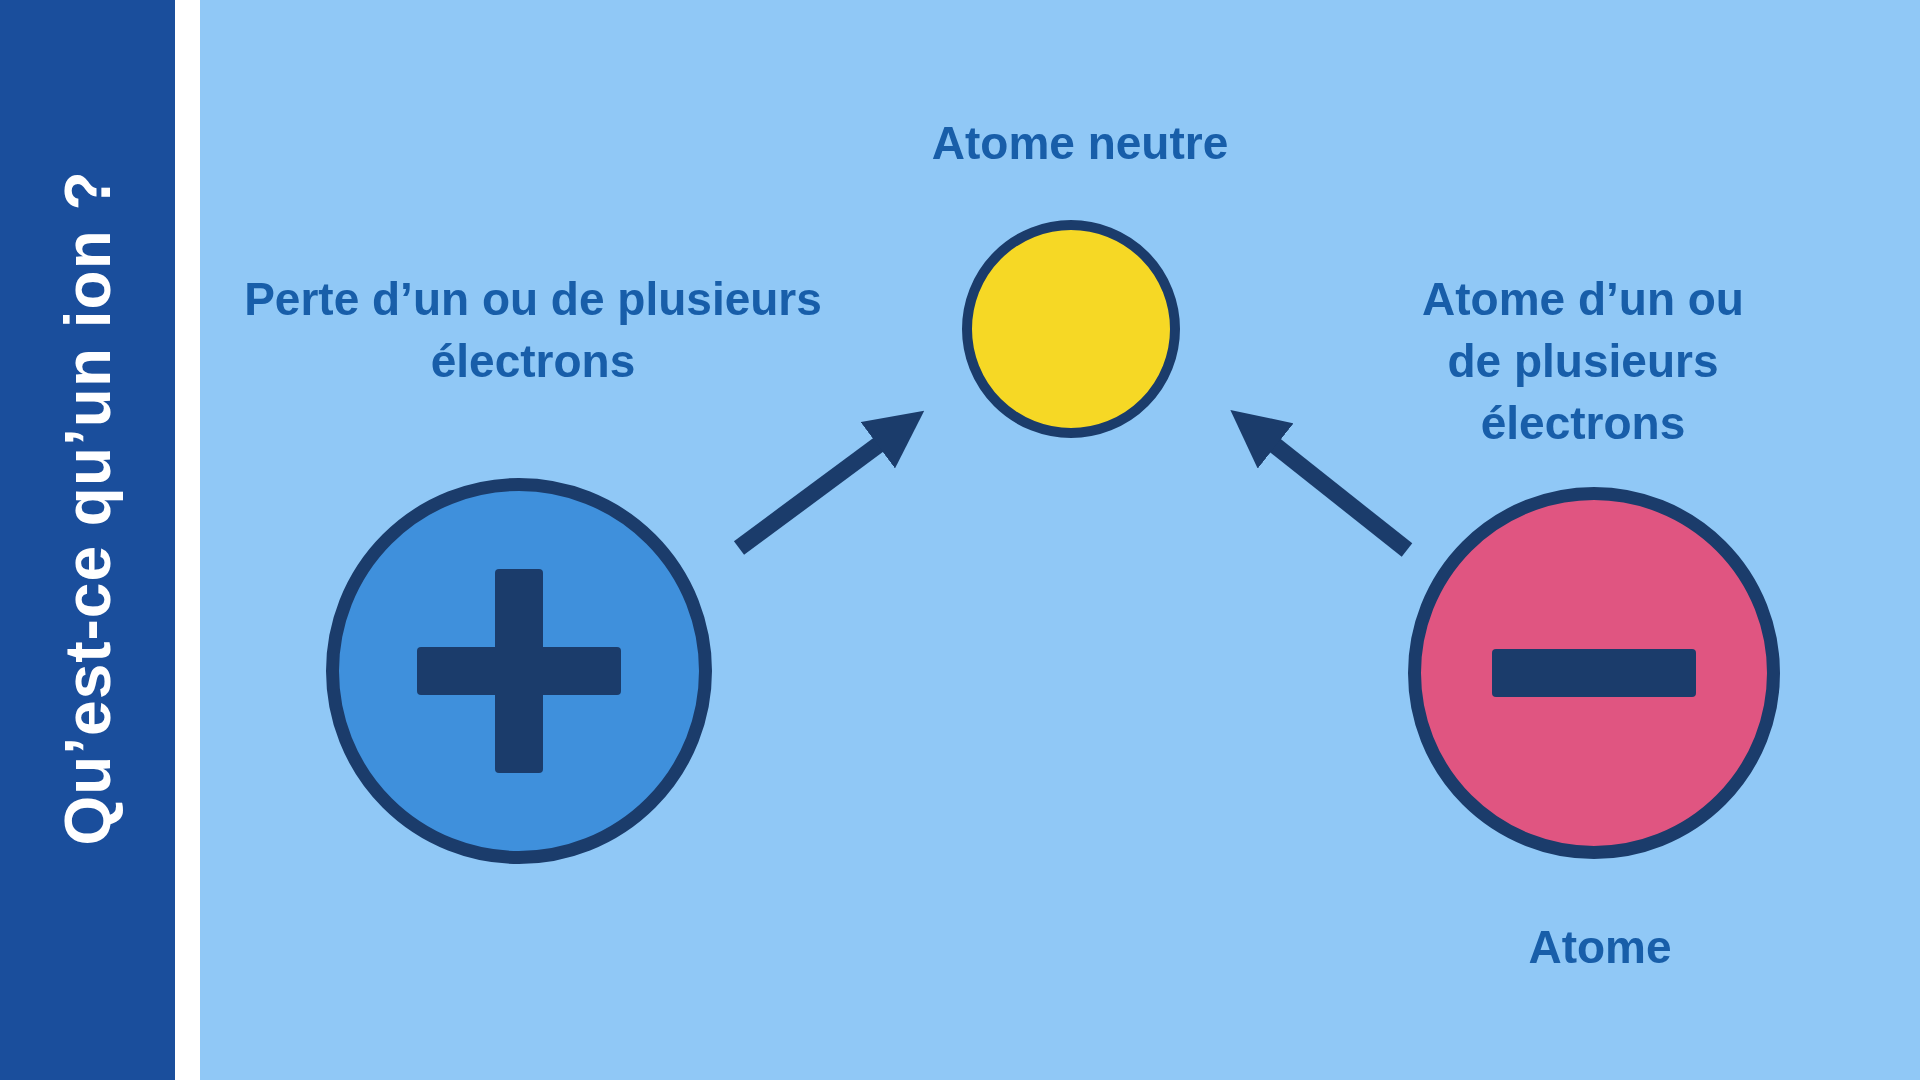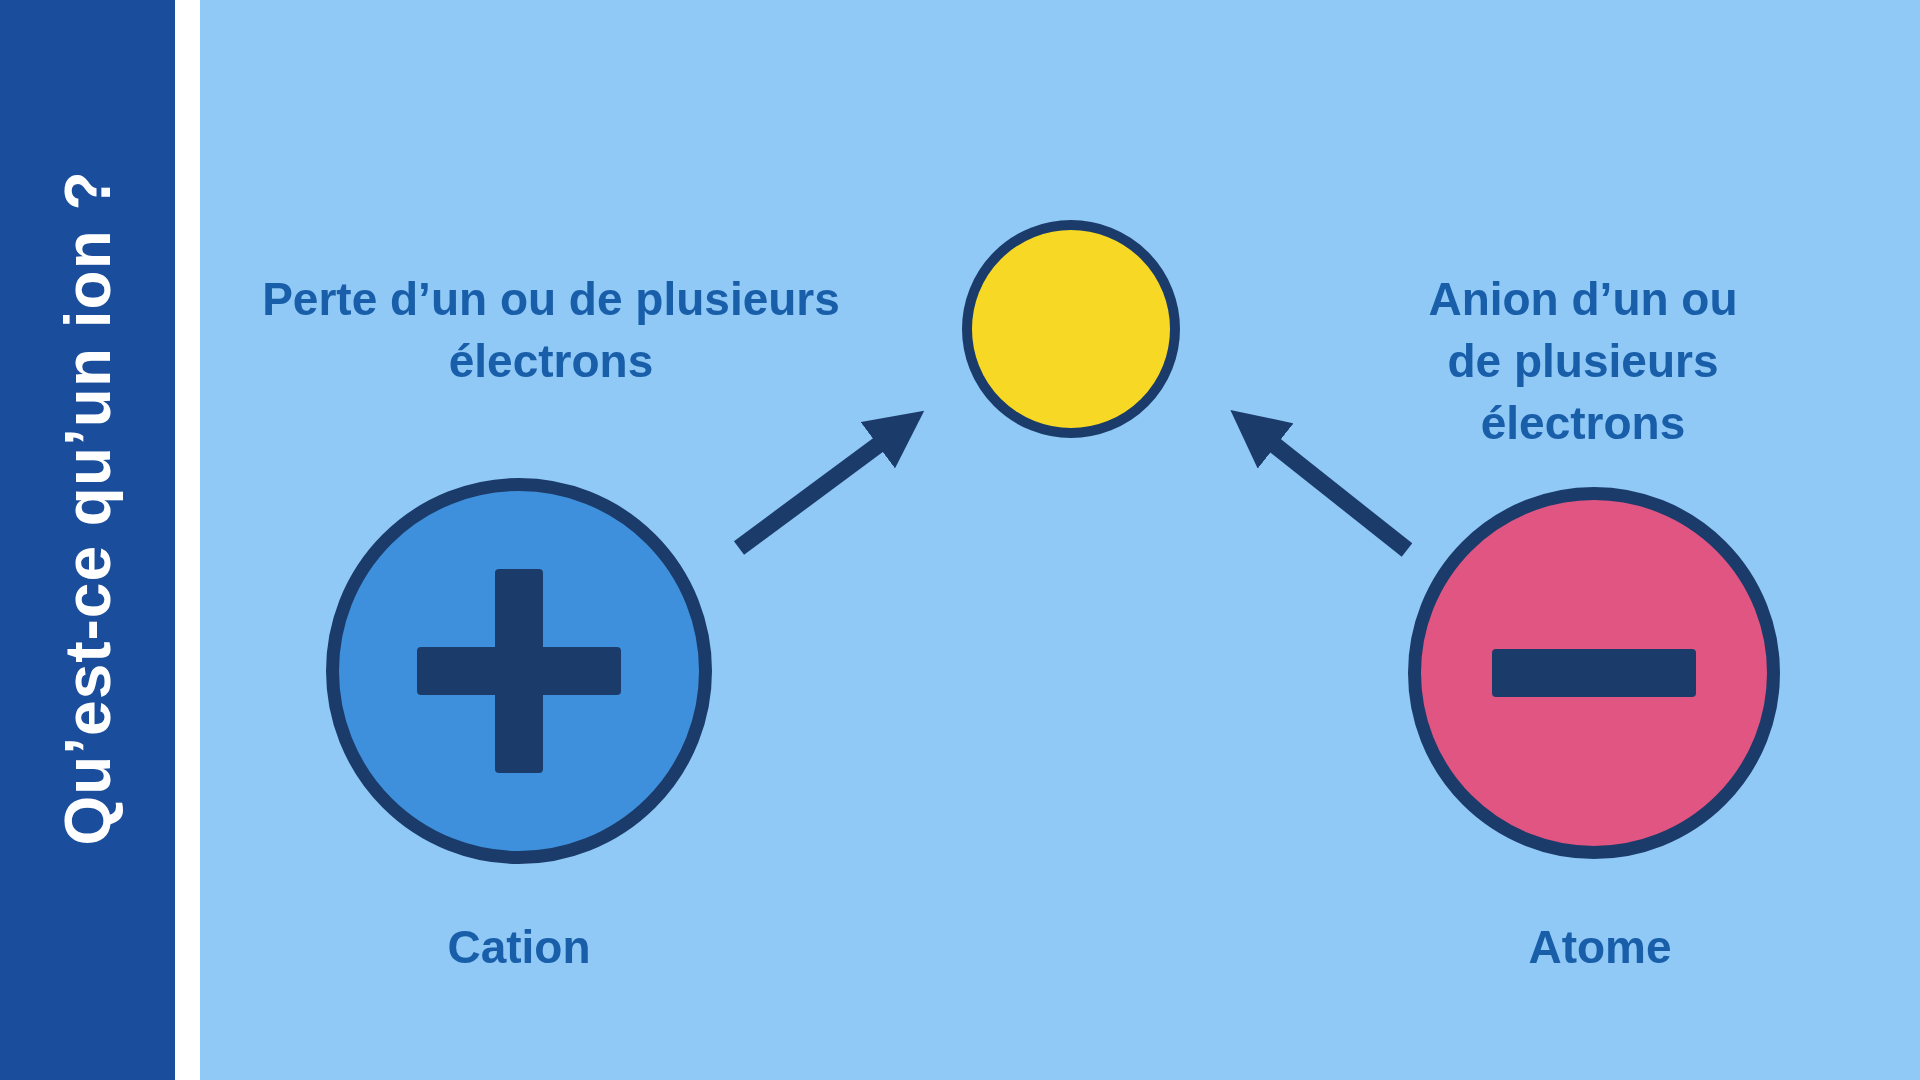--- a/index.html
+++ b/index.html
@@ -50,21 +50,21 @@
     position: absolute;
     transform: translateX(-50%);
     color: var(--heading-blue);
     font-size: 46px;
     font-weight: 700;
     line-height: 62px;
     text-align: center;
     white-space: pre-line;
   }
   .atom-label { left: 880px; top: 112px; }
-  .left-caption { left: 351px; top: 268px; }
+  .left-caption { left: 333px; top: 268px; }
   .right-caption { left: 1383px; top: 268px; }
   .cation-label { left: 319px; top: 916px; }
   .anion-label { left: 1400px; top: 916px; }
 
   .circle {
     position: absolute;
     border-radius: 50%;
     border: 13px solid var(--navy);
   }
   .neutral-atom {
@@ -116,34 +116,34 @@
     <svg class="arrows" width="1720" height="1080" viewBox="0 0 1720 1080" xmlns="http://www.w3.org/2000/svg">
       <defs>
         <marker id="arrowhead" viewBox="0 0 10 10" refX="5" refY="5" markerWidth="3.4" markerHeight="3.4" orient="auto-start-reverse">
           <path class="arrowhead-shape" d="M 0 0 L 10 5 L 0 10 z"></path>
         </marker>
       </defs>
       <line class="arrow-line" x1="539" y1="548" x2="701" y2="428" marker-end="url(#arrowhead)"></line>
       <line class="arrow-line" x1="1207" y1="550" x2="1053" y2="428" marker-end="url(#arrowhead)"></line>
     </svg>
 
+    <div class="caption atom-label">Atome neutre</div>
     <div class="circle neutral-atom"></div>
 
     <div class="caption left-caption">Perte d’un ou de plusieurs
 électrons</div>
-    <div class="caption right-caption">Anion d’un ou de plusieurs
+    <div class="caption right-caption">Atome d’un ou de plusieurs
 électrons</div>
 
     <div class="circle cation">
       <span class="sign">
         <span class="bar bar-h"></span>
         <span class="bar bar-v"></span>
       </span>
     </div>
-    <div class="caption cation-label">Cation</div>
 
     <div class="circle anion">
       <span class="sign">
         <span class="bar bar-h"></span>
       </span>
     </div>
     <div class="caption anion-label">Atome</div>
 
   </div>
 </div>

